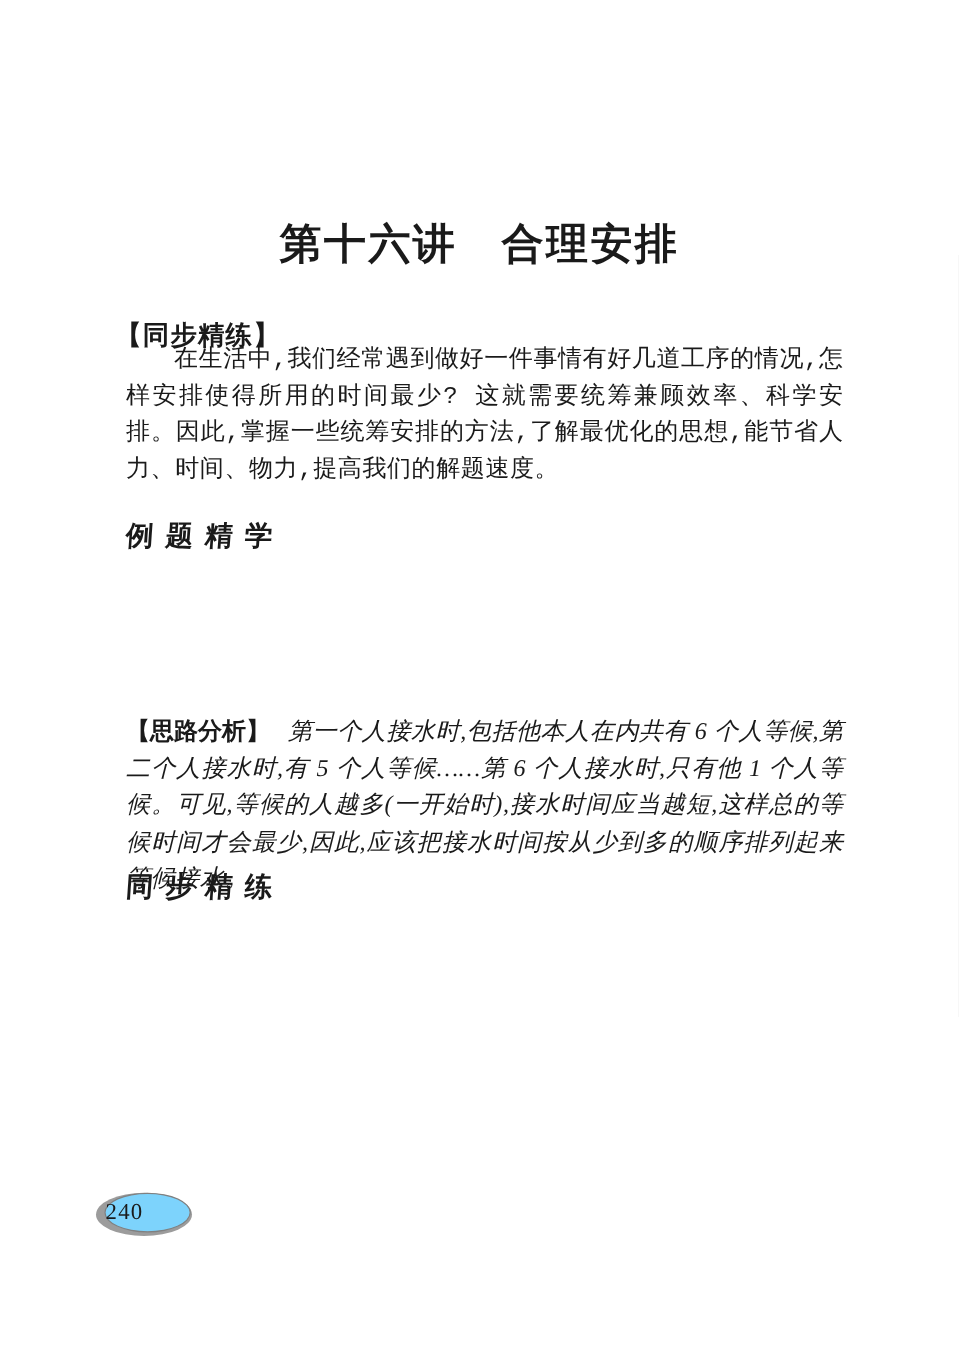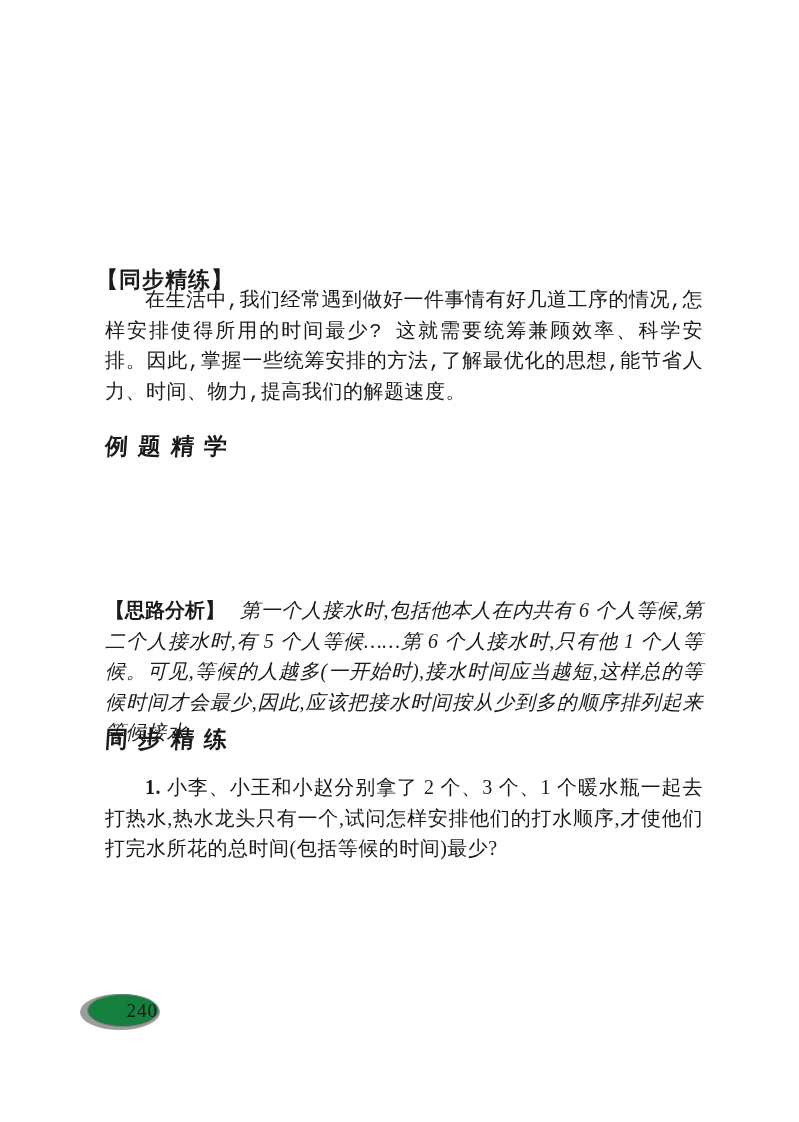--- a/index.html
+++ b/index.html
@@ -101,50 +101,47 @@
     border-radius: 50%;
     background: #9c9c9c;
   }
   .badge-inner {
     position: absolute;
     left: 7px;
     top: 0;
     width: 72px;
     height: 33px;
     border-radius: 50%;
-    background: #15803d;
+    background: #7dd3fc;
     border: 1px solid #808080;
-    text-align: right;
+    text-align: left;
     line-height: 31px;
     font-size: 19px;
     letter-spacing: 1px;
   }
 </style>
 </head>
 <body>
 
 <div class="page">
 
 
+  <h1 class="lesson-title">第十六讲　合理安排</h1>
 
   <h2 class="section-label" style="top: 265px;">【同步精练】</h2>
   <p class="para indent" style="top: 286px; font-family: Liberation Mono, monospace;">在生活中,我们经常遇到做好一件事情有好几道工序的情况,怎样安排使得所用的时间最少? 这就需要统筹兼顾效率、科学安排。因此,掌握一些统筹安排的方法,了解最优化的思想,能节省人力、时间、物力,提高我们的解题速度。</p>
 
   <h3 class="callig-header" style="top: 431px;">例题精学</h3>
 
 
   <p class="para" style="top: 595px;">
     <span class="bold-label label-gap" style="font-family:'Liberation Sans','DejaVu Sans',sans-serif; letter-spacing:0;">【思路分析】</span><span class="analysis-text">第一个人接水时,包括他本人在内共有 6 个人等候,第二个人接水时,有 5 个人等候……第 6 个人接水时,只有他 1 个人等候。可见,等候的人越多(一开始时),接水时间应当越短,这样总的等候时间才会最少,因此,应该把接水时间按从少到多的顺序排列起来等候接水。</span>
   </p>
 
   <h3 class="callig-header" style="top: 724px;">同步精练</h3>
 
-  <p class="para indent" style="top: 772px;">
-    <span class="bold-label">1.</span>
-    <span>小李、小王和小赵分别拿了 2 个、3 个、1 个暖水瓶一起去打热水,热水龙头只有一个,试问怎样安排他们的打水顺序,才使他们打完水所花的总时间(包括等候的时间)最少?</span>
-  </p>
 
   <div class="page-badge">
     <div class="badge-shadow"></div>
     <div class="badge-inner">240</div>
   </div>
 
 </div>
 
 </body></html>

